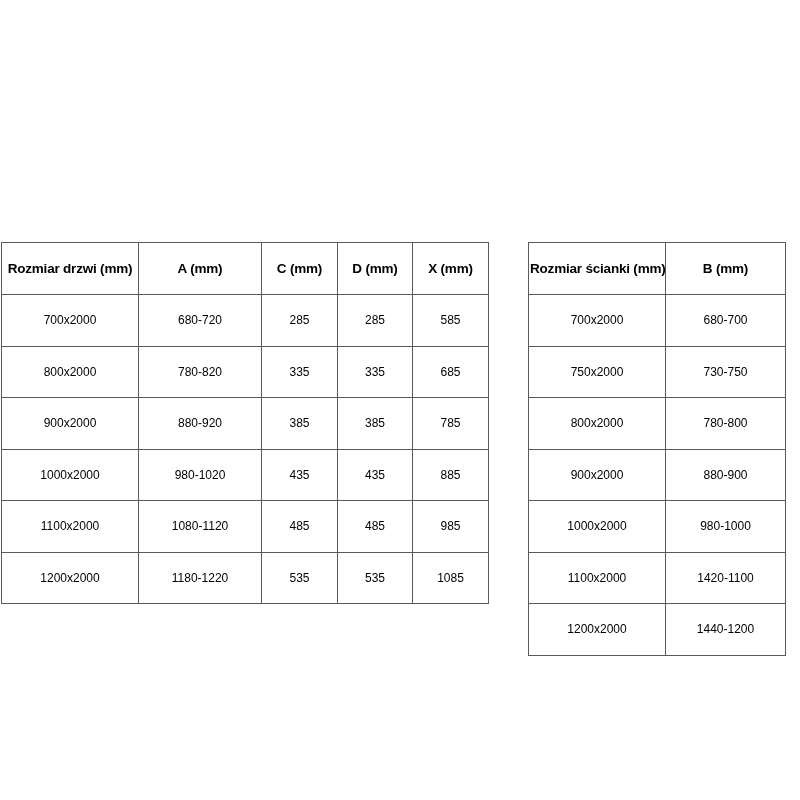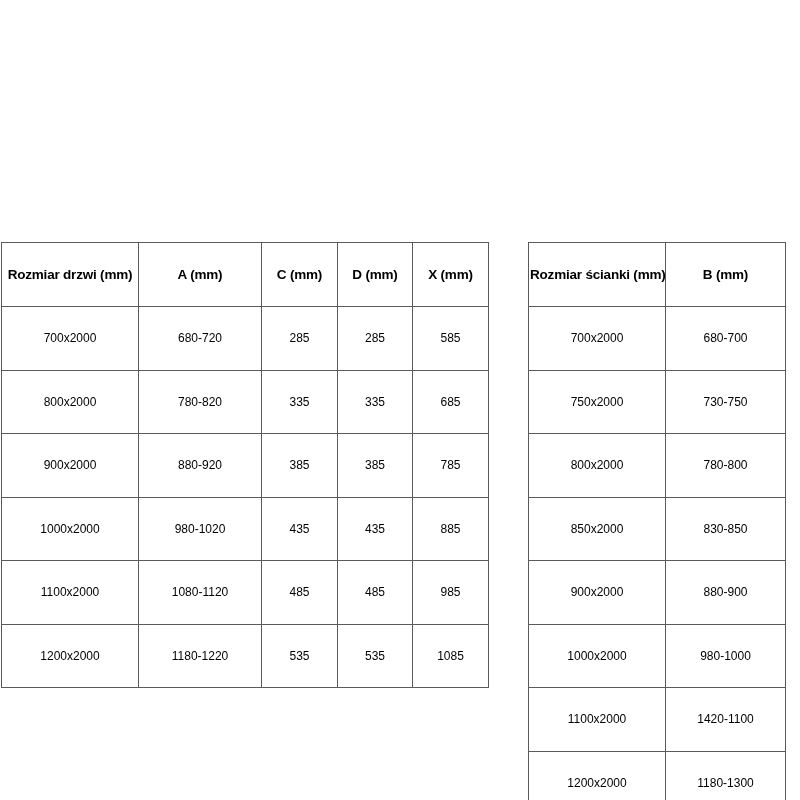--- a/index.html
+++ b/index.html
@@ -22,21 +22,21 @@
     table-layout: fixed;
     background: #ffffff;
   }
   #doors-table { left: 1px;   width: 487px; }
   #wall-table  { left: 528px; width: 257px; }
   table.spec th,
   table.spec td {
     border: 1px solid #5a5a5a;
     text-align: center;
     vertical-align: middle;
-    padding: 16px 1px;
+    padding: 10px 1px;
     white-space: nowrap;
     overflow: hidden;
     color: #000000;
   }
   table.spec th {
     font-size: 13.5px;
     letter-spacing: -0.2px;
     font-weight: bold;
     height: 31px;
   }
@@ -132,35 +132,31 @@
         </tr>
         <tr>
           <td>750x2000</td>
           <td>730-750</td>
         </tr>
         <tr>
           <td>800x2000</td>
           <td>780-800</td>
         </tr>
         <tr>
-          <td>850x2000</td>
-          <td>830-850</td>
-        </tr>
-        <tr>
           <td>900x2000</td>
           <td>880-900</td>
         </tr>
         <tr>
           <td>1000x2000</td>
           <td>980-1000</td>
         </tr>
         <tr>
           <td>1100x2000</td>
           <td>1420-1100</td>
         </tr>
         <tr>
           <td>1200x2000</td>
-          <td>1180-1300</td>
+          <td>1440-1200</td>
         </tr>
       </tbody>
   </table>
 
 </div>
 
 </body></html>

